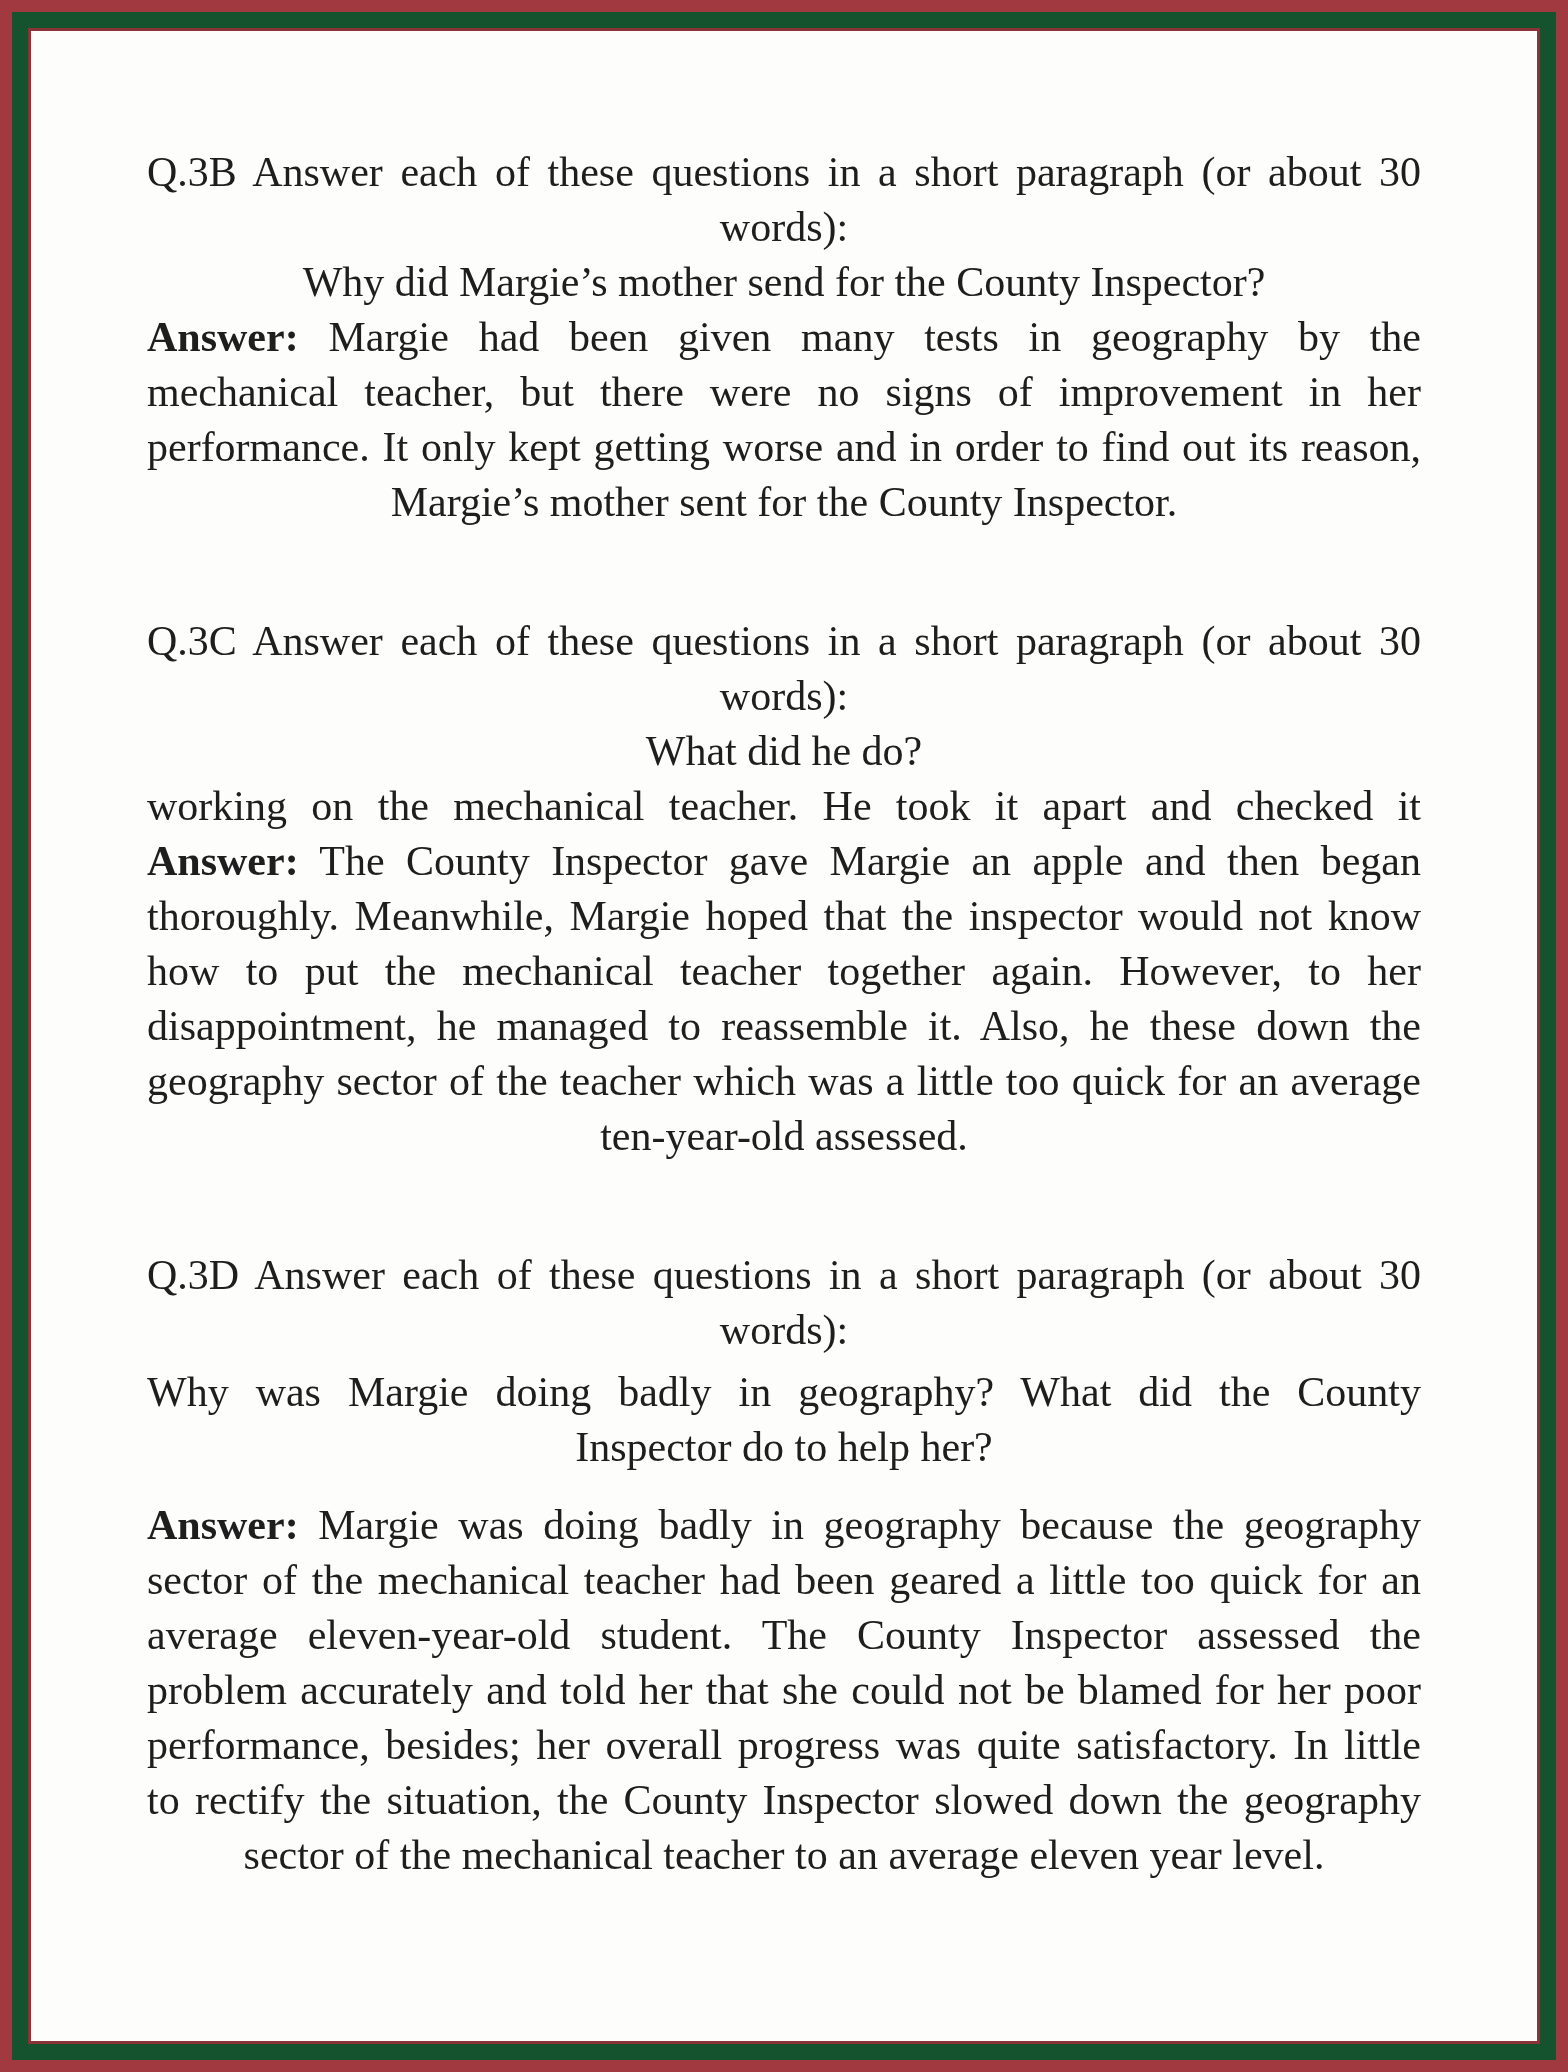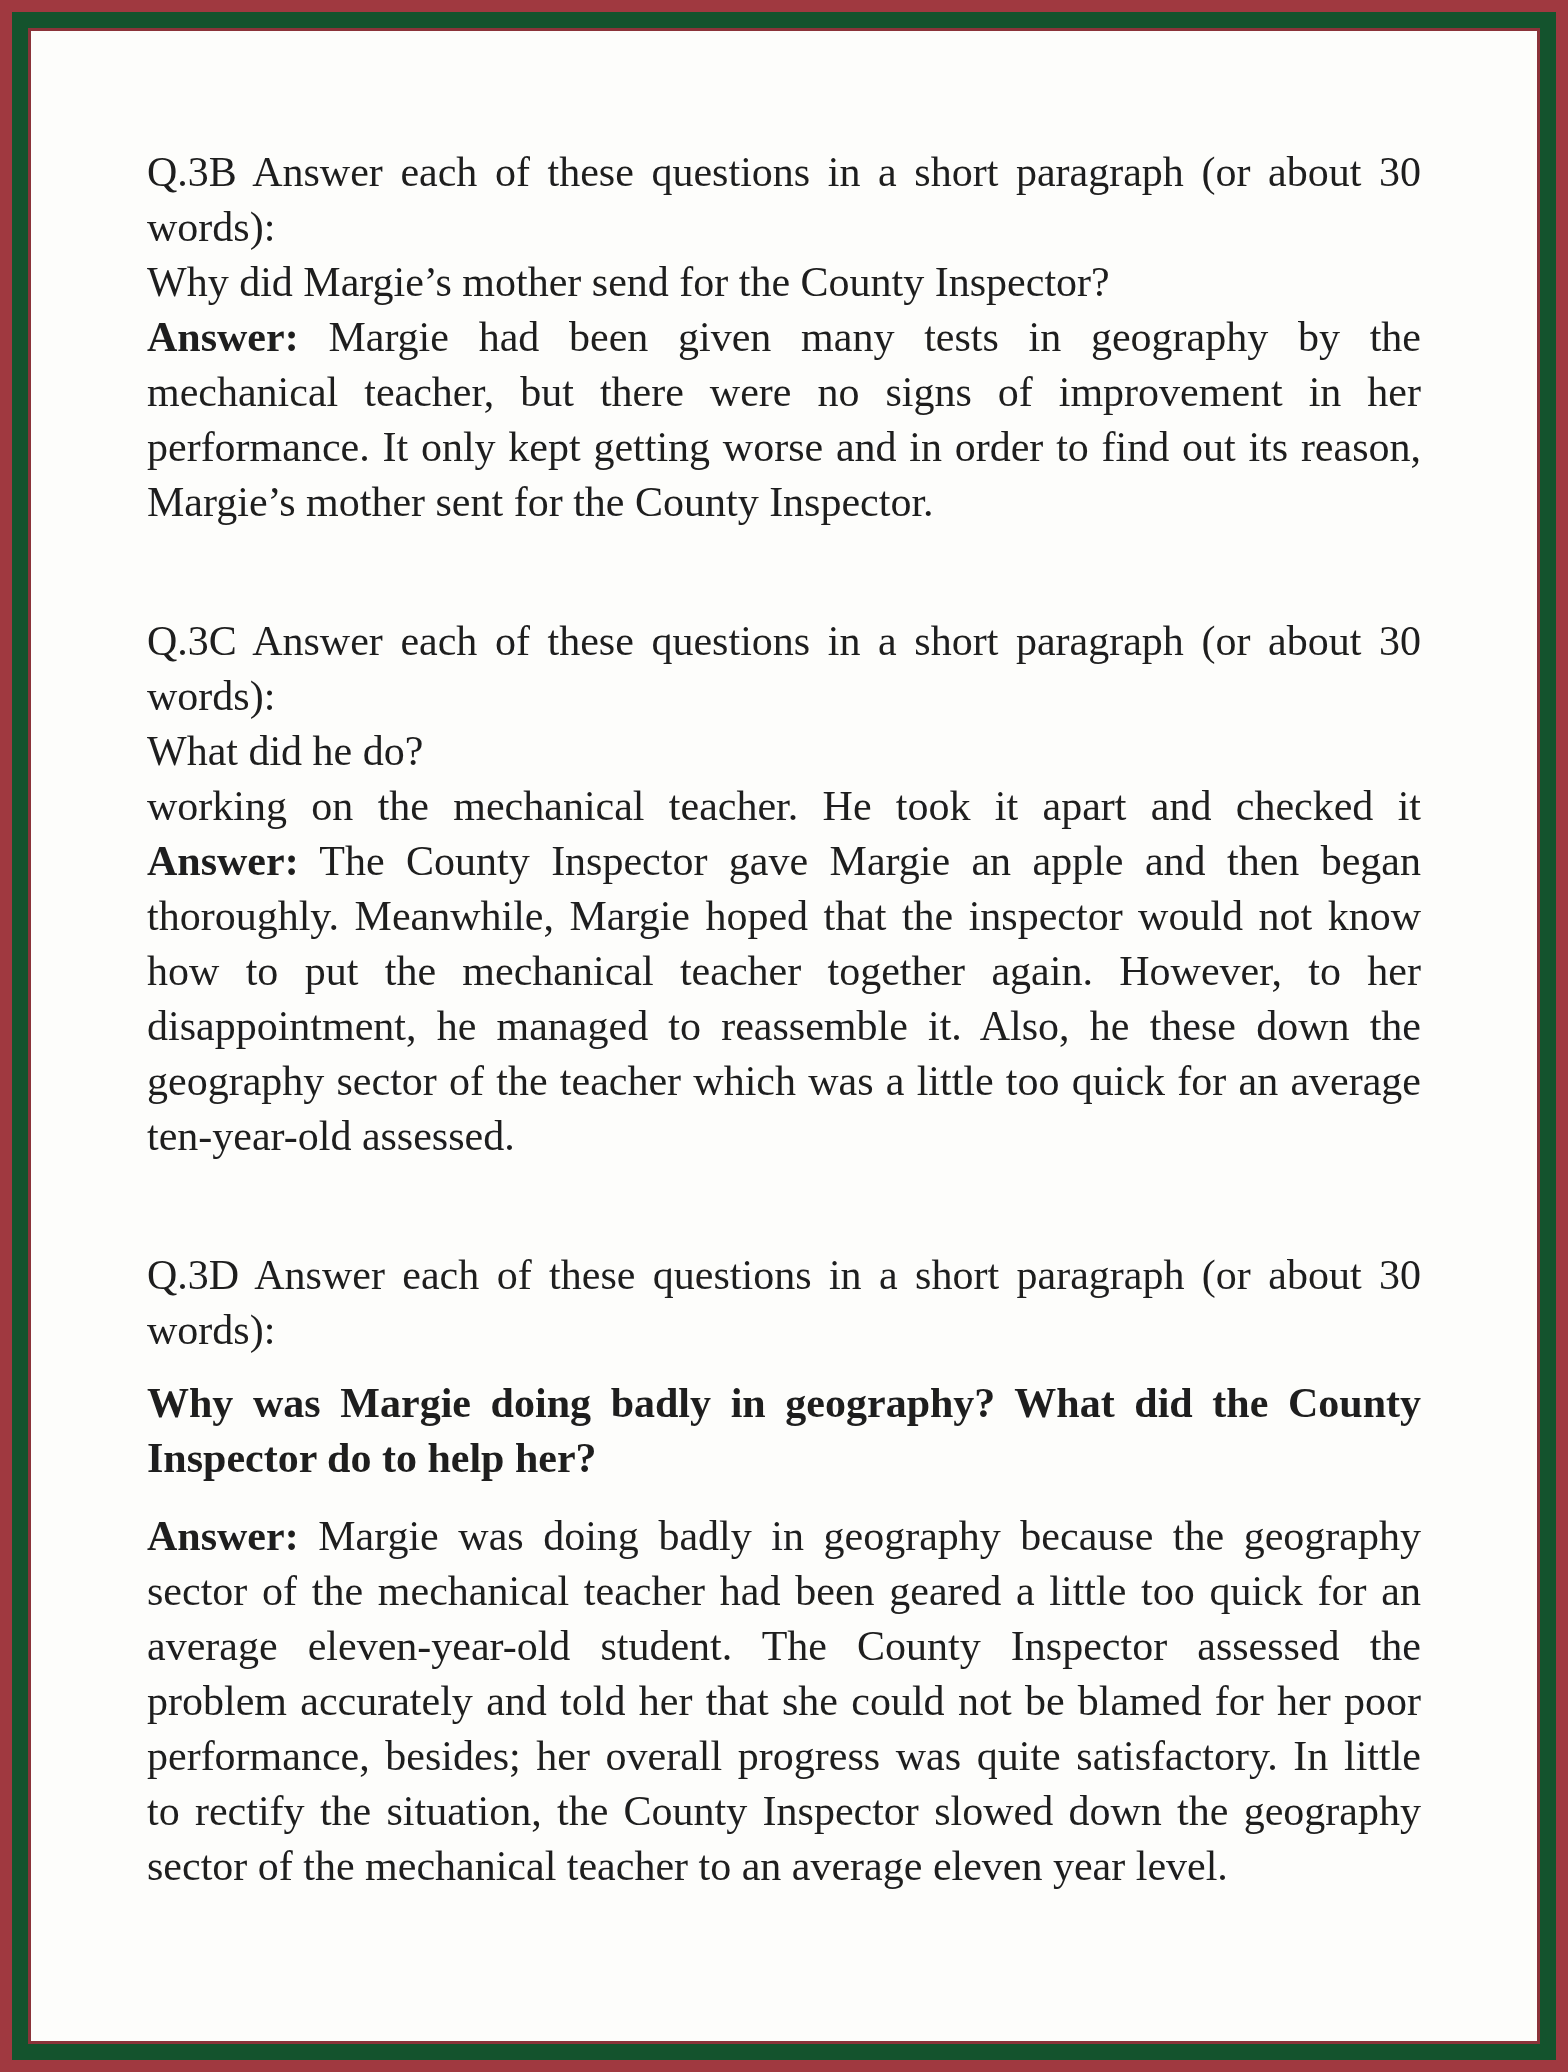--- a/index.html
+++ b/index.html
@@ -29,31 +29,31 @@
   .content {
     position: absolute;
     inset: 0;
     box-sizing: border-box;
     padding: 114px 116px 0 116px;
     font-size: 42px;
     line-height: 55px;
     color: #1e1e1e;
   }
   .para { margin: 0; }
-  .line { text-align: left; }
+  .line { text-align: center; }
   
   .line.j {
     text-align: justify;
     text-align-last: justify;
   }
   .ans { font-weight: bold; }
   
   .sec-gap-q3c { margin-top: 84px; }
   .sec-gap-q3d { margin-top: 84px; }
-  .q3d-question { margin-top: 18px; font-weight: bold; }
+  .q3d-question { margin-top: 7px; }
   .q3d-answer { margin-top: 23px; }
 </style>
 </head>
 <body>
 
 <div class="frame">
   <div class="gap">
     <div class="inner">
       <main class="content">
 

